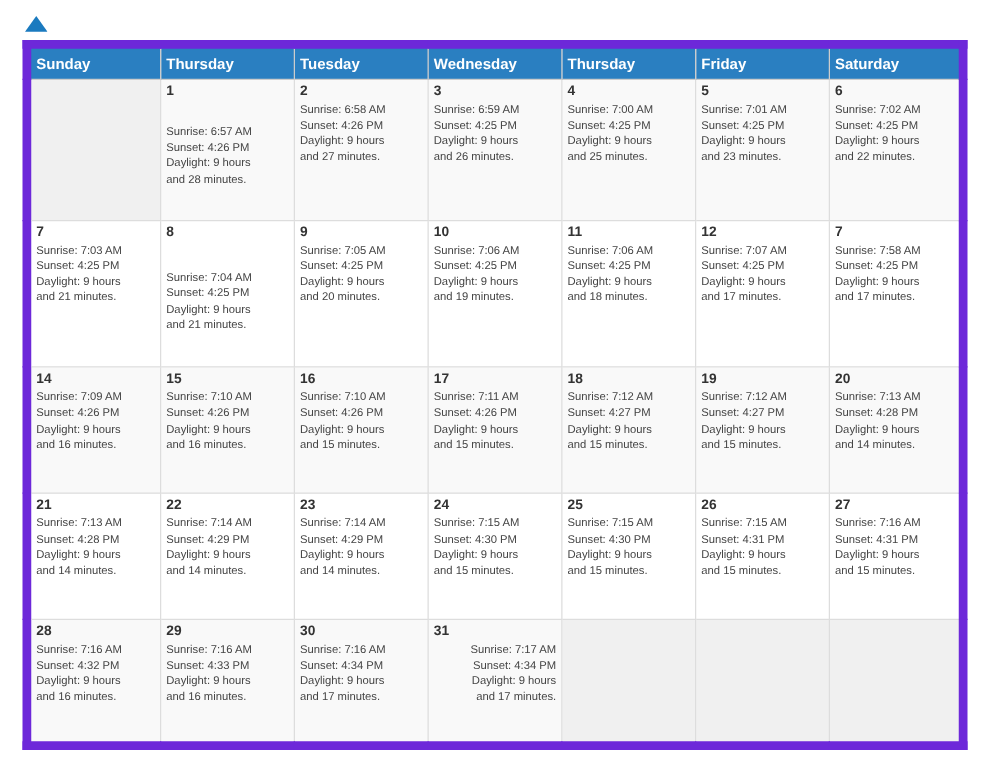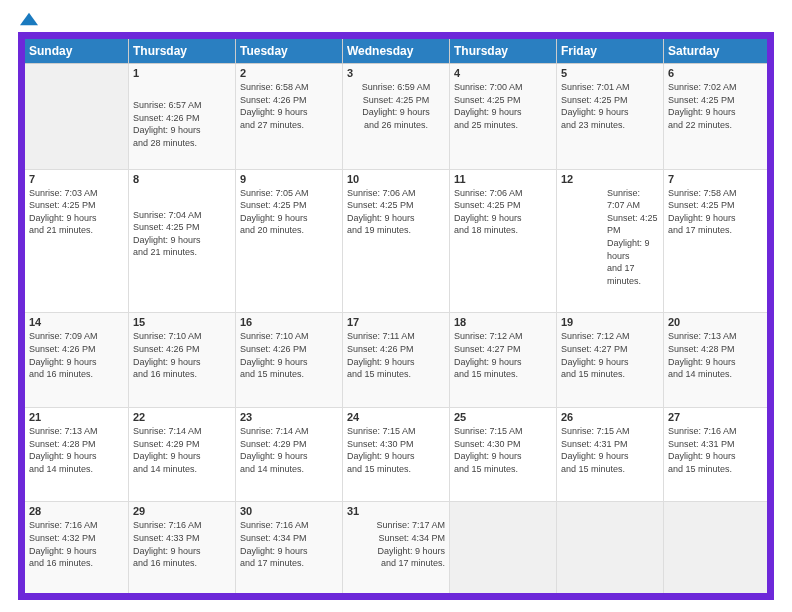--- a/index.html
+++ b/index.html
@@ -150,21 +150,21 @@
           </td>
           <td>
             <span class="day-number">2</span>
             <div class="day-info" style="white-space: pre-line;">Sunrise: 6:58 AM
 Sunset: 4:26 PM
 Daylight: 9 hours
 and 27 minutes.</div>
           </td>
           <td>
             <span class="day-number">3</span>
-            <div class="day-info" style="white-space: pre-line; text-align: center;">Sunrise: 6:59 AM
+            <div class="day-info" style="white-space: pre-line;">Sunrise: 6:59 AM
 Sunset: 4:25 PM
 Daylight: 9 hours
 and 26 minutes.</div>
           </td>
           <td>
             <span class="day-number">4</span>
             <div class="day-info" style="white-space: pre-line;">Sunrise: 7:00 AM
 Sunset: 4:25 PM
 Daylight: 9 hours
 and 25 minutes.</div>
@@ -215,21 +215,21 @@
           </td>
           <td>
             <span class="day-number">11</span>
             <div class="day-info" style="white-space: pre-line;">Sunrise: 7:06 AM
 Sunset: 4:25 PM
 Daylight: 9 hours
 and 18 minutes.</div>
           </td>
           <td>
             <span class="day-number">12</span>
-            <div class="day-info" style="white-space: pre-line; margin-left: 46px;">Sunrise: 7:07 AM
+            <div class="day-info" style="white-space: pre-line;">Sunrise: 7:07 AM
 Sunset: 4:25 PM
 Daylight: 9 hours
 and 17 minutes.</div>
           </td>
           <td>
             <span class="day-number">7</span>
             <div class="day-info" style="white-space: pre-line;">Sunrise: 7:58 AM
 Sunset: 4:25 PM
 Daylight: 9 hours
 and 17 minutes.</div>

